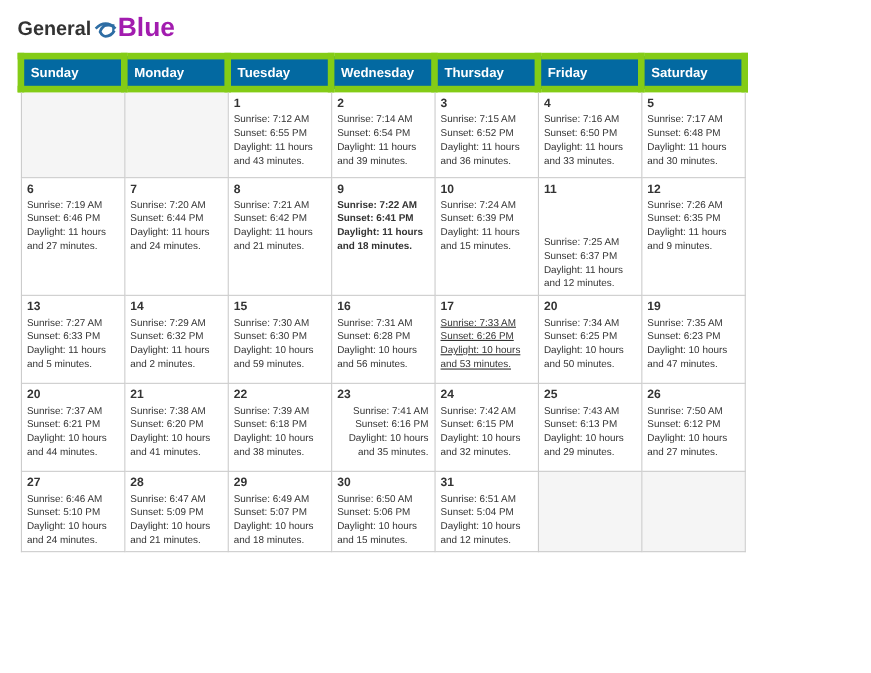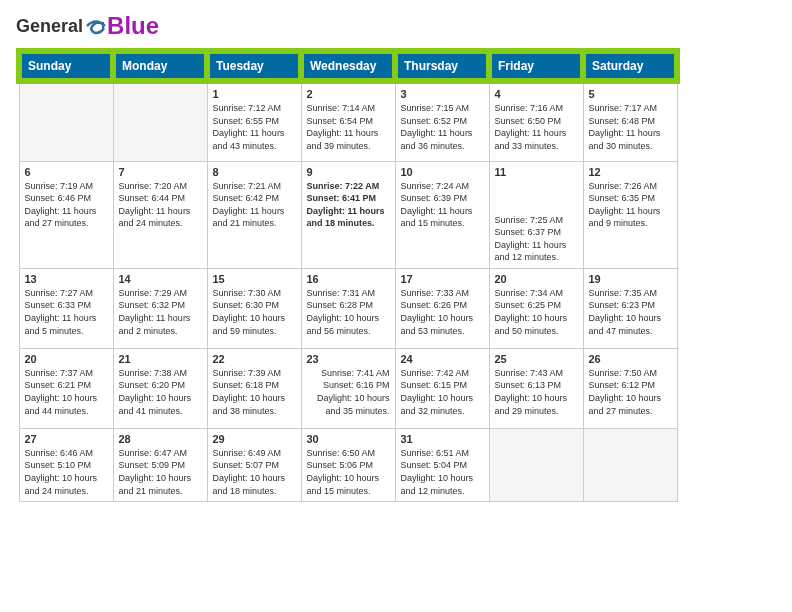--- a/index.html
+++ b/index.html
@@ -244,21 +244,21 @@
           </td>
           <td>
             <span class="day-num">16</span>
             <div class="day-info" style="white-space: pre-line;">Sunrise: 7:31 AM
 Sunset: 6:28 PM
 Daylight: 10 hours
 and 56 minutes.</div>
           </td>
           <td>
             <span class="day-num">17</span>
-            <div class="day-info" style="white-space: pre-line;">Sunrise: 7:33 AM
+            <div class="day-info" style="white-space: pre-line; text-decoration: underline;">Sunrise: 7:33 AM
 Sunset: 6:26 PM
 Daylight: 10 hours
 and 53 minutes.</div>
           </td>
           <td>
             <span class="day-num">20</span>
             <div class="day-info" style="white-space: pre-line;">Sunrise: 7:34 AM
 Sunset: 6:25 PM
 Daylight: 10 hours
 and 50 minutes.</div>

